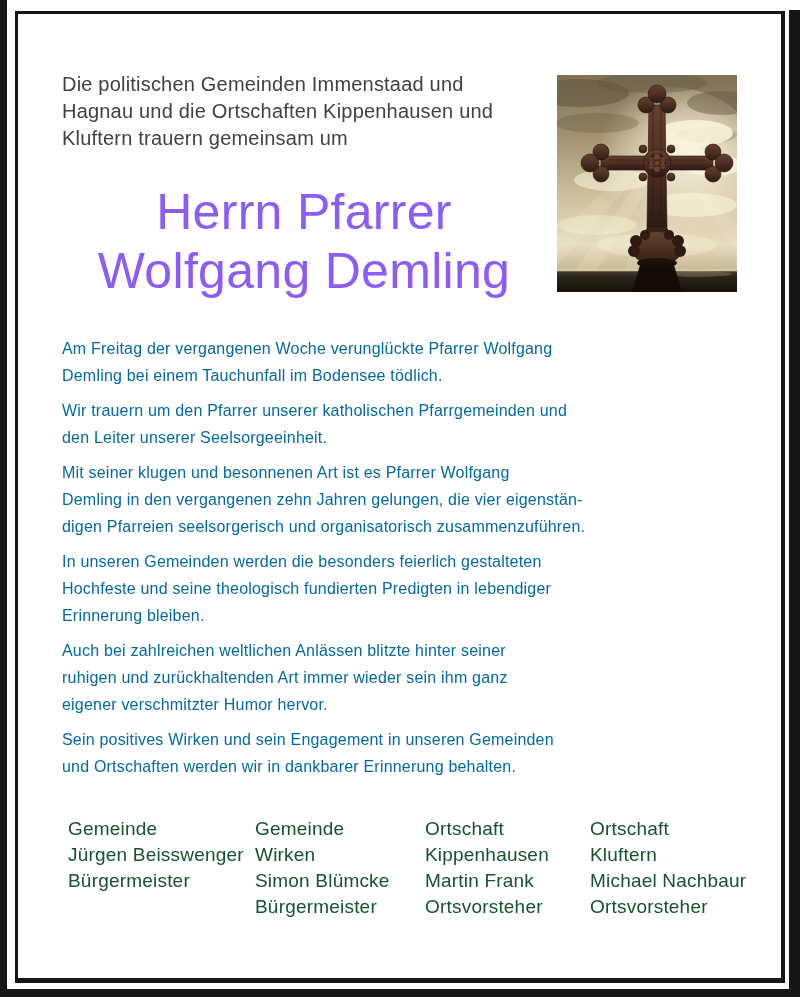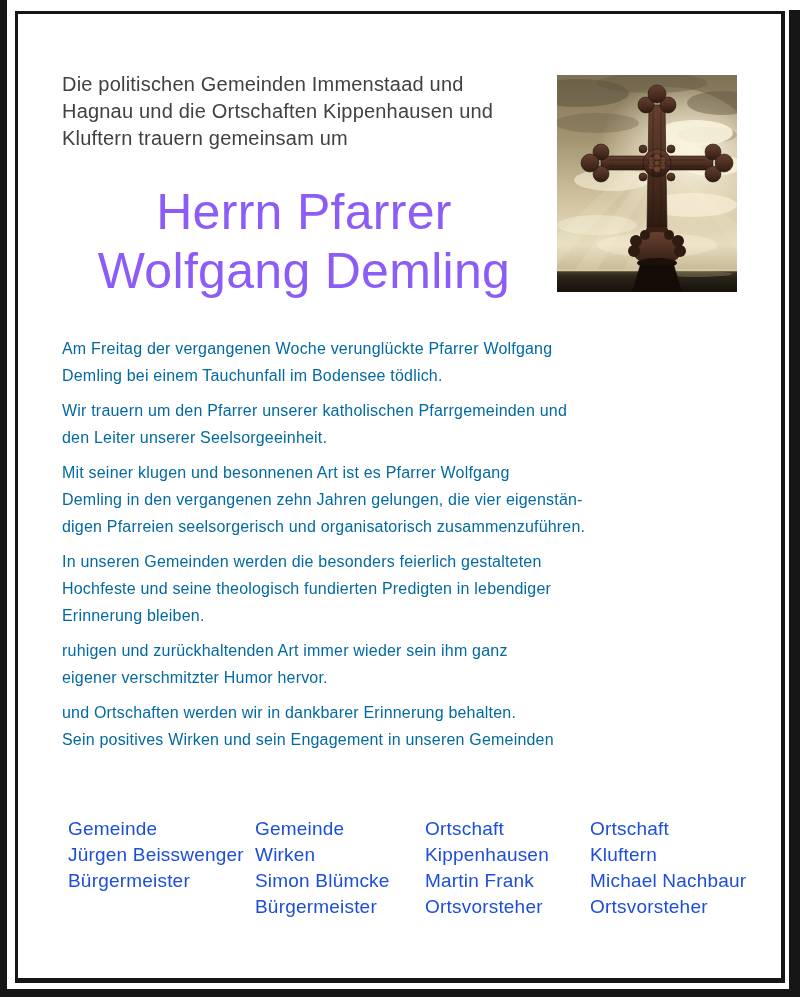--- a/index.html
+++ b/index.html
@@ -44,21 +44,21 @@
   }
 
   .paras {
     position:absolute; left:62px; top:335px; width:692px;
     font-size:16px; line-height:27px; color:#0369a1; letter-spacing:.2px;
   }
   .paras .para { margin-bottom:8px; }
 
   .sigs {
     position:absolute; left:0; top:816px; width:800px; height:110px;
-    font-size:19px; line-height:26px; color:#1d4ed8; letter-spacing:.2px;
+    font-size:19px; line-height:26px; color:#14532d; letter-spacing:.2px;
   }
   .sig-col { position:absolute; top:0; }
   .sig-col-1 { left:68px; }
   .sig-col-2 { left:255px; }
   .sig-col-3 { left:425px; }
   .sig-col-4 { left:590px; }
 </style>
 </head>
 <body>
 
@@ -207,26 +207,27 @@
       <div>Mit seiner klugen und besonnenen Art ist es Pfarrer Wolfgang</div>
       <div>Demling in den vergangenen zehn Jahren gelungen, die vier eigenstän-</div>
       <div>digen Pfarreien seelsorgerisch und organisatorisch zusammenzuführen.</div>
     </div>
     <div class="para">
       <div>In unseren Gemeinden werden die besonders feierlich gestalteten</div>
       <div>Hochfeste und seine theologisch fundierten Predigten in lebendiger</div>
       <div>Erinnerung bleiben.</div>
     </div>
     <div class="para">
+      <div>Auch bei zahlreichen weltlichen Anlässen blitzte hinter seiner</div>
       <div>ruhigen und zurückhaltenden Art immer wieder sein ihm ganz</div>
       <div>eigener verschmitzter Humor hervor.</div>
     </div>
     <div class="para">
+      <div>Sein positives Wirken und sein Engagement in unseren Gemeinden</div>
       <div>und Ortschaften werden wir in dankbarer Erinnerung behalten.</div>
-      <div>Sein positives Wirken und sein Engagement in unseren Gemeinden</div>
     </div>
   </div>
 
   <div class="sigs">
     <div class="sig-col sig-col-1">
       <div>Gemeinde</div>
       <div>Jürgen Beisswenger</div>
       <div>Bürgermeister</div>
     </div>
     <div class="sig-col sig-col-2">

